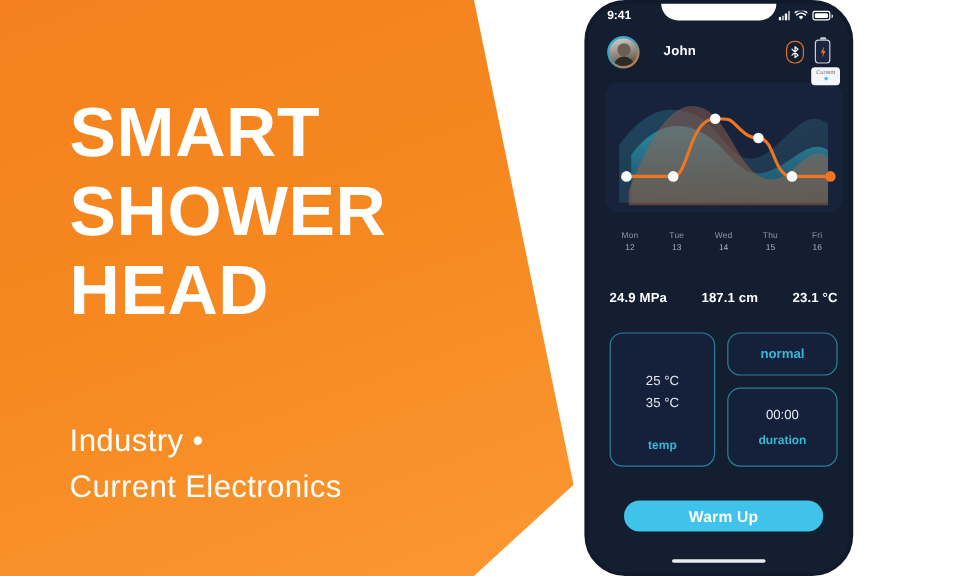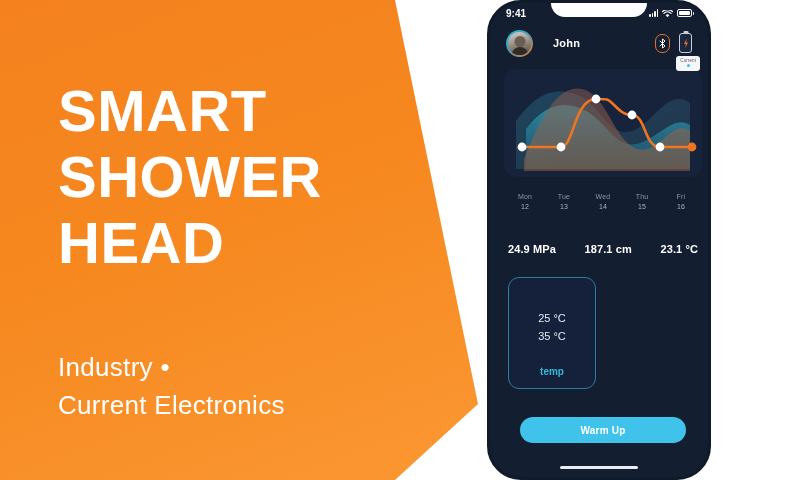--- a/index.html
+++ b/index.html
@@ -172,21 +172,21 @@
   #right-col{ display:flex; flex-direction:column; gap:10px; width:92px; }
   #mode-card{ width:92px; height:36px; }
   #mode-val{ color:#35b8d6; font-size:11px; font-weight:bold; }
   #duration-card{ width:92px; height:66px; gap:10px; }
   #duration-val{ color:#e4e8ef; font-size:11px; }
 
   
   #warm-up-button{
     position:absolute; left:30px; top:414px; width:166px; height:26px;
     background:#3fc3ea; border:none; border-radius:13px;
-    color:#ffffff; font-size:10px; font-weight:bold;
+    color:#ffffff; font-size:13px; font-weight:bold;
     font-family:"Liberation Sans", sans-serif;
     cursor:pointer; letter-spacing:0.2px;
   }
   #home-indicator{
     position:absolute; left:50%; bottom:8px; transform:translateX(-50%);
     width:78px; height:3px; background:#e9ecf1; border-radius:2px;
   }
 
   
   #chart-tooltip{
@@ -334,19 +334,28 @@
 
     <div id="controls">
       <div id="temp-card" class="ctl-card">
         <div id="temp-values">
           <span class="temp-val">25 °C</span>
           <span class="temp-val">35 °C</span>
         </div>
         <span class="ctl-label">temp</span>
       </div>
 
+      <div id="right-col">
+        <div id="mode-card" class="ctl-card">
+          <span id="mode-val">normal</span>
+        </div>
+        <div id="duration-card" class="ctl-card">
+          <span id="duration-val">00:00</span>
+          <span class="ctl-label">duration</span>
+        </div>
+      </div>
     </div>
 
     <button id="warm-up-button">Warm Up</button>
 
     <div id="home-indicator"></div>
   </div>
 </div>
 
 </body></html>

